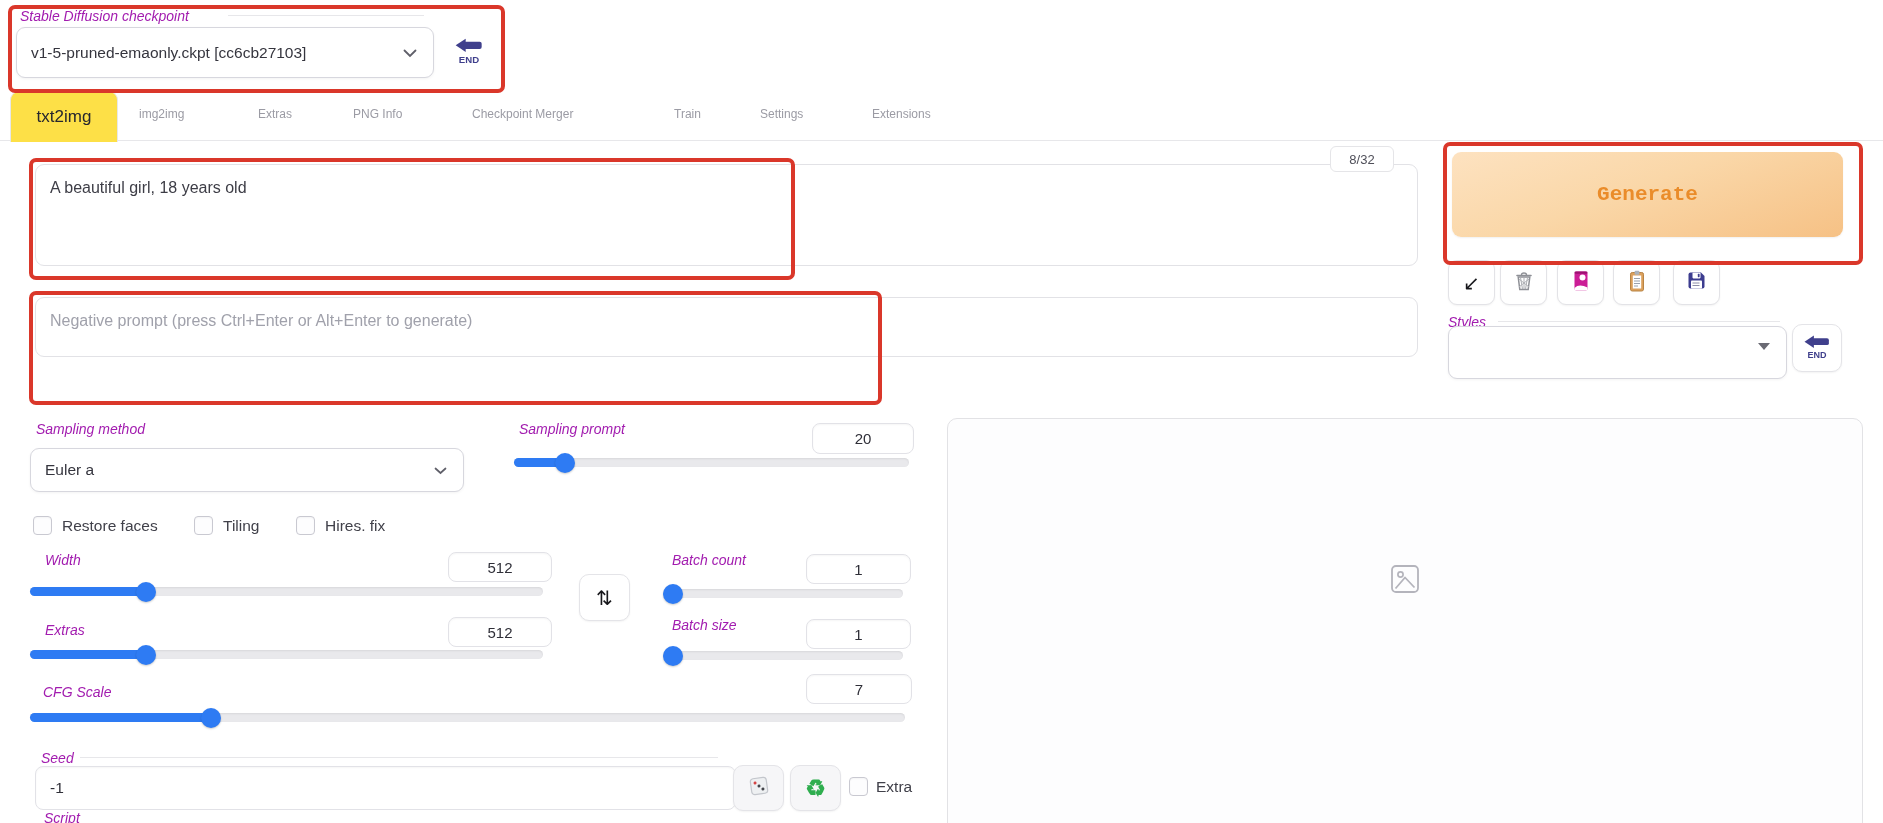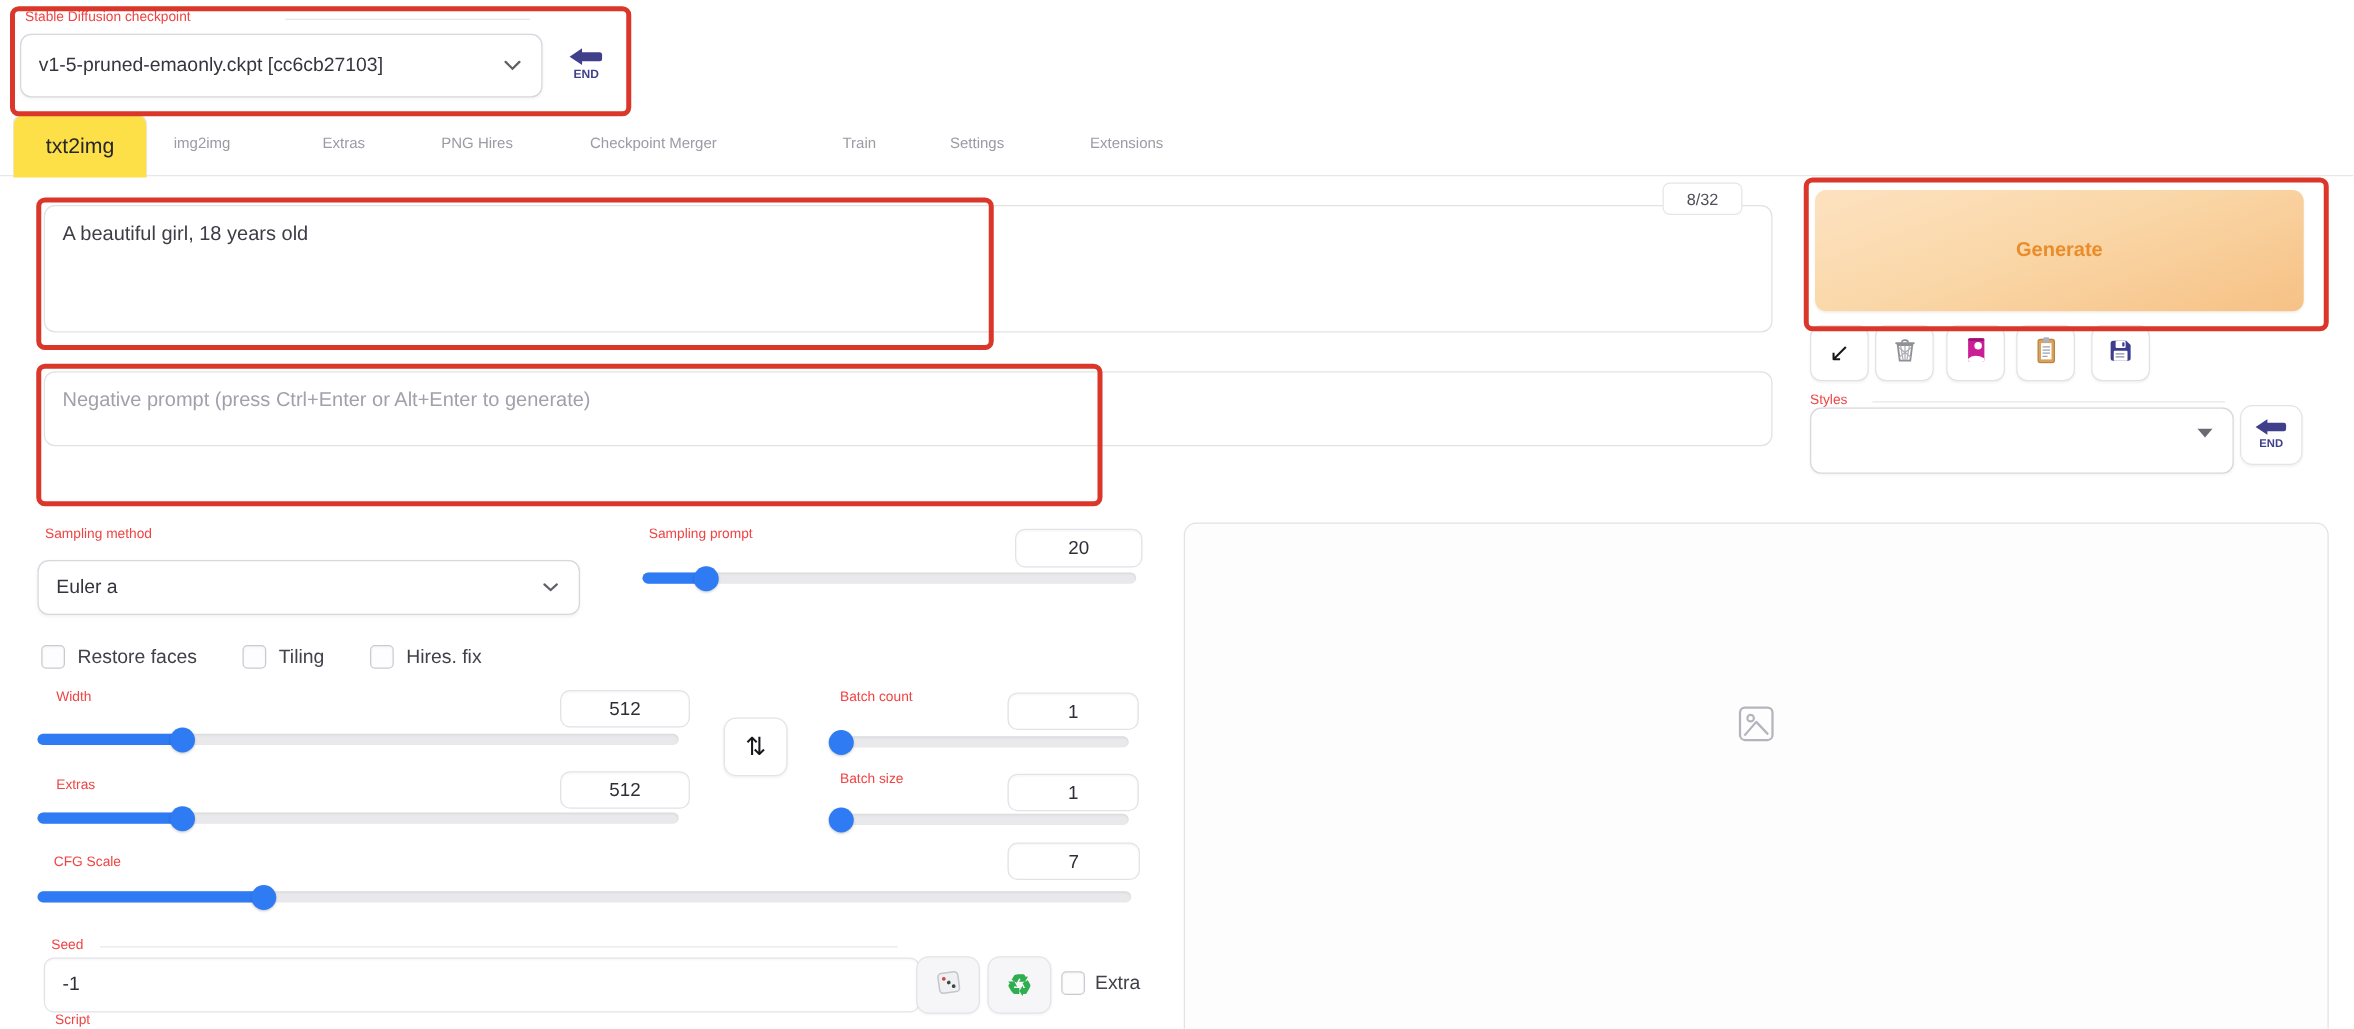--- a/index.html
+++ b/index.html
@@ -1,19 +1,19 @@
 <!DOCTYPE html>
 <html><head>
 <meta charset="utf-8">
 <style>
   html,body{margin:0;padding:0;background:#fff;}
   #app{position:relative;width:1883px;height:823px;background:#fff;overflow:hidden;
        font-family:"Liberation Sans",sans-serif;color:#33333c;}
   .abs{position:absolute;}
-  .lbl{position:absolute;font-size:11px;color:#ef4444;white-space:nowrap;}
+  .lbl{position:absolute;font-size:14px;color:#a21caf;white-space:nowrap;font-style:italic;}
   .fieldline{position:absolute;height:1px;background:#e7e7ea;}
   
   .anno{position:absolute;border:4px solid #da372a;border-radius:7px;z-index:60;pointer-events:none;}
   
   .selectbox{position:absolute;background:#fff;border:1px solid #d7d7de;border-radius:9px;
              box-shadow:0 1px 3px rgba(0,0,0,.05);display:flex;align-items:center;z-index:2;}
   .selectbox .val{font-size:15.5px;color:#35353e;padding-left:14px;}
   .chev{position:absolute;right:16px;top:50%;transform:translateY(-50%);}
   .numinp{position:absolute;background:#fff;border:1px solid #e2e2e7;border-radius:8px;
           box-shadow:inset 0 1px 2px rgba(0,0,0,.04);text-align:center;font-size:15px;color:#2f2f38;
@@ -25,24 +25,24 @@
   
   .tabbar{position:absolute;left:0;top:91px;width:1883px;height:49px;border-bottom:1px solid #e7e7ea;background:#fff;}
   .tab-active{position:absolute;left:10px;top:91px;width:106px;height:50px;background:#fde047;
               border:1px solid #e7e7ea;border-bottom:none;border-radius:9px 9px 0 0;z-index:3;
               display:flex;align-items:center;justify-content:center;font-size:17px;color:#26262e;}
   .tab{position:absolute;top:107px;font-size:12px;color:#9b9ba4;white-space:nowrap;cursor:pointer;}
   
   .toolbtn{position:absolute;top:260px;width:45px;height:43px;background:#fff;border:1px solid #e3e3e7;
            border-radius:9px;box-shadow:0 1px 2px rgba(0,0,0,.05);display:flex;align-items:center;
            justify-content:center;z-index:2;}
-  .gen{position:absolute;left:1452px;top:152px;width:391px;height:97px;border-radius:9px;
+  .gen{position:absolute;left:1452px;top:152px;width:391px;height:85px;border-radius:9px;
        background:linear-gradient(160deg,#fde2c0 0%,#fad7a8 45%,#f6c185 100%);
        display:flex;align-items:center;justify-content:center;
-       font-size:16px;font-weight:bold;color:#ea8c2a;z-index:2;box-shadow:0 1px 2px rgba(0,0,0,.06);}
+       font-size:21px;font-weight:bold;color:#ea8c2a;z-index:2;box-shadow:0 1px 2px rgba(0,0,0,.06);font-family:Liberation Mono, monospace;}
   
   .slider{position:absolute;height:20px;z-index:1;}
   .slider .track{position:absolute;left:0;right:0;top:5px;height:9px;border-radius:5px;
                  background:#e9e9ec;box-shadow:inset 0 1px 2px rgba(0,0,0,.08);}
   .slider .fill{position:absolute;left:0;top:5px;height:9px;border-radius:5px;background:#2e7bf3;}
   .slider .thumb{position:absolute;top:0;width:20px;height:20px;border-radius:50%;background:#2e7bf3;
                  transform:translateX(-50%);box-shadow:0 1px 2px rgba(0,0,0,.2);}
   
   .cb{position:absolute;width:17px;height:17px;background:#fdfdfe;border:1.5px solid #c9c9d1;
       border-radius:4px;box-shadow:inset 0 1px 2px rgba(0,0,0,.04);}
@@ -82,21 +82,21 @@
         <text x="12" y="21.5" font-size="7.2" font-weight="bold" fill="#3f3f8c" text-anchor="middle" font-family="Liberation Sans, sans-serif">END</text>
       </svg>
     </span>
   </div>
   <div class="anno" style="left:8px;top:5px;width:489px;height:80px;"></div>
 
   <div class="tabbar"></div>
   <div class="tab-active">txt2img</div>
   <span class="tab" style="left:139px;">img2img</span>
   <span class="tab" style="left:258px;">Extras</span>
-  <span class="tab" style="left:353px;">PNG Hires</span>
+  <span class="tab" style="left:353px;">PNG Info</span>
   <span class="tab" style="left:472px;">Checkpoint Merger</span>
   <span class="tab" style="left:674px;">Train</span>
   <span class="tab" style="left:760px;">Settings</span>
   <span class="tab" style="left:872px;">Extensions</span>
 
   <div class="badge">8/32</div>
   <textarea class="ta" style="left: 35px; top: 164px; width: 1383px; height: 102px;" spellcheck="false">A beautiful girl, 18 years old</textarea>
   <div class="anno" style="left:29px;top:158px;width:758px;height:114px;"></div>
 
   <textarea class="ta" style="left: 35px; top: 297px; width: 1383px; height: 60px;" spellcheck="false" placeholder="Negative prompt (press Ctrl+Enter or Alt+Enter to generate)"></textarea>

